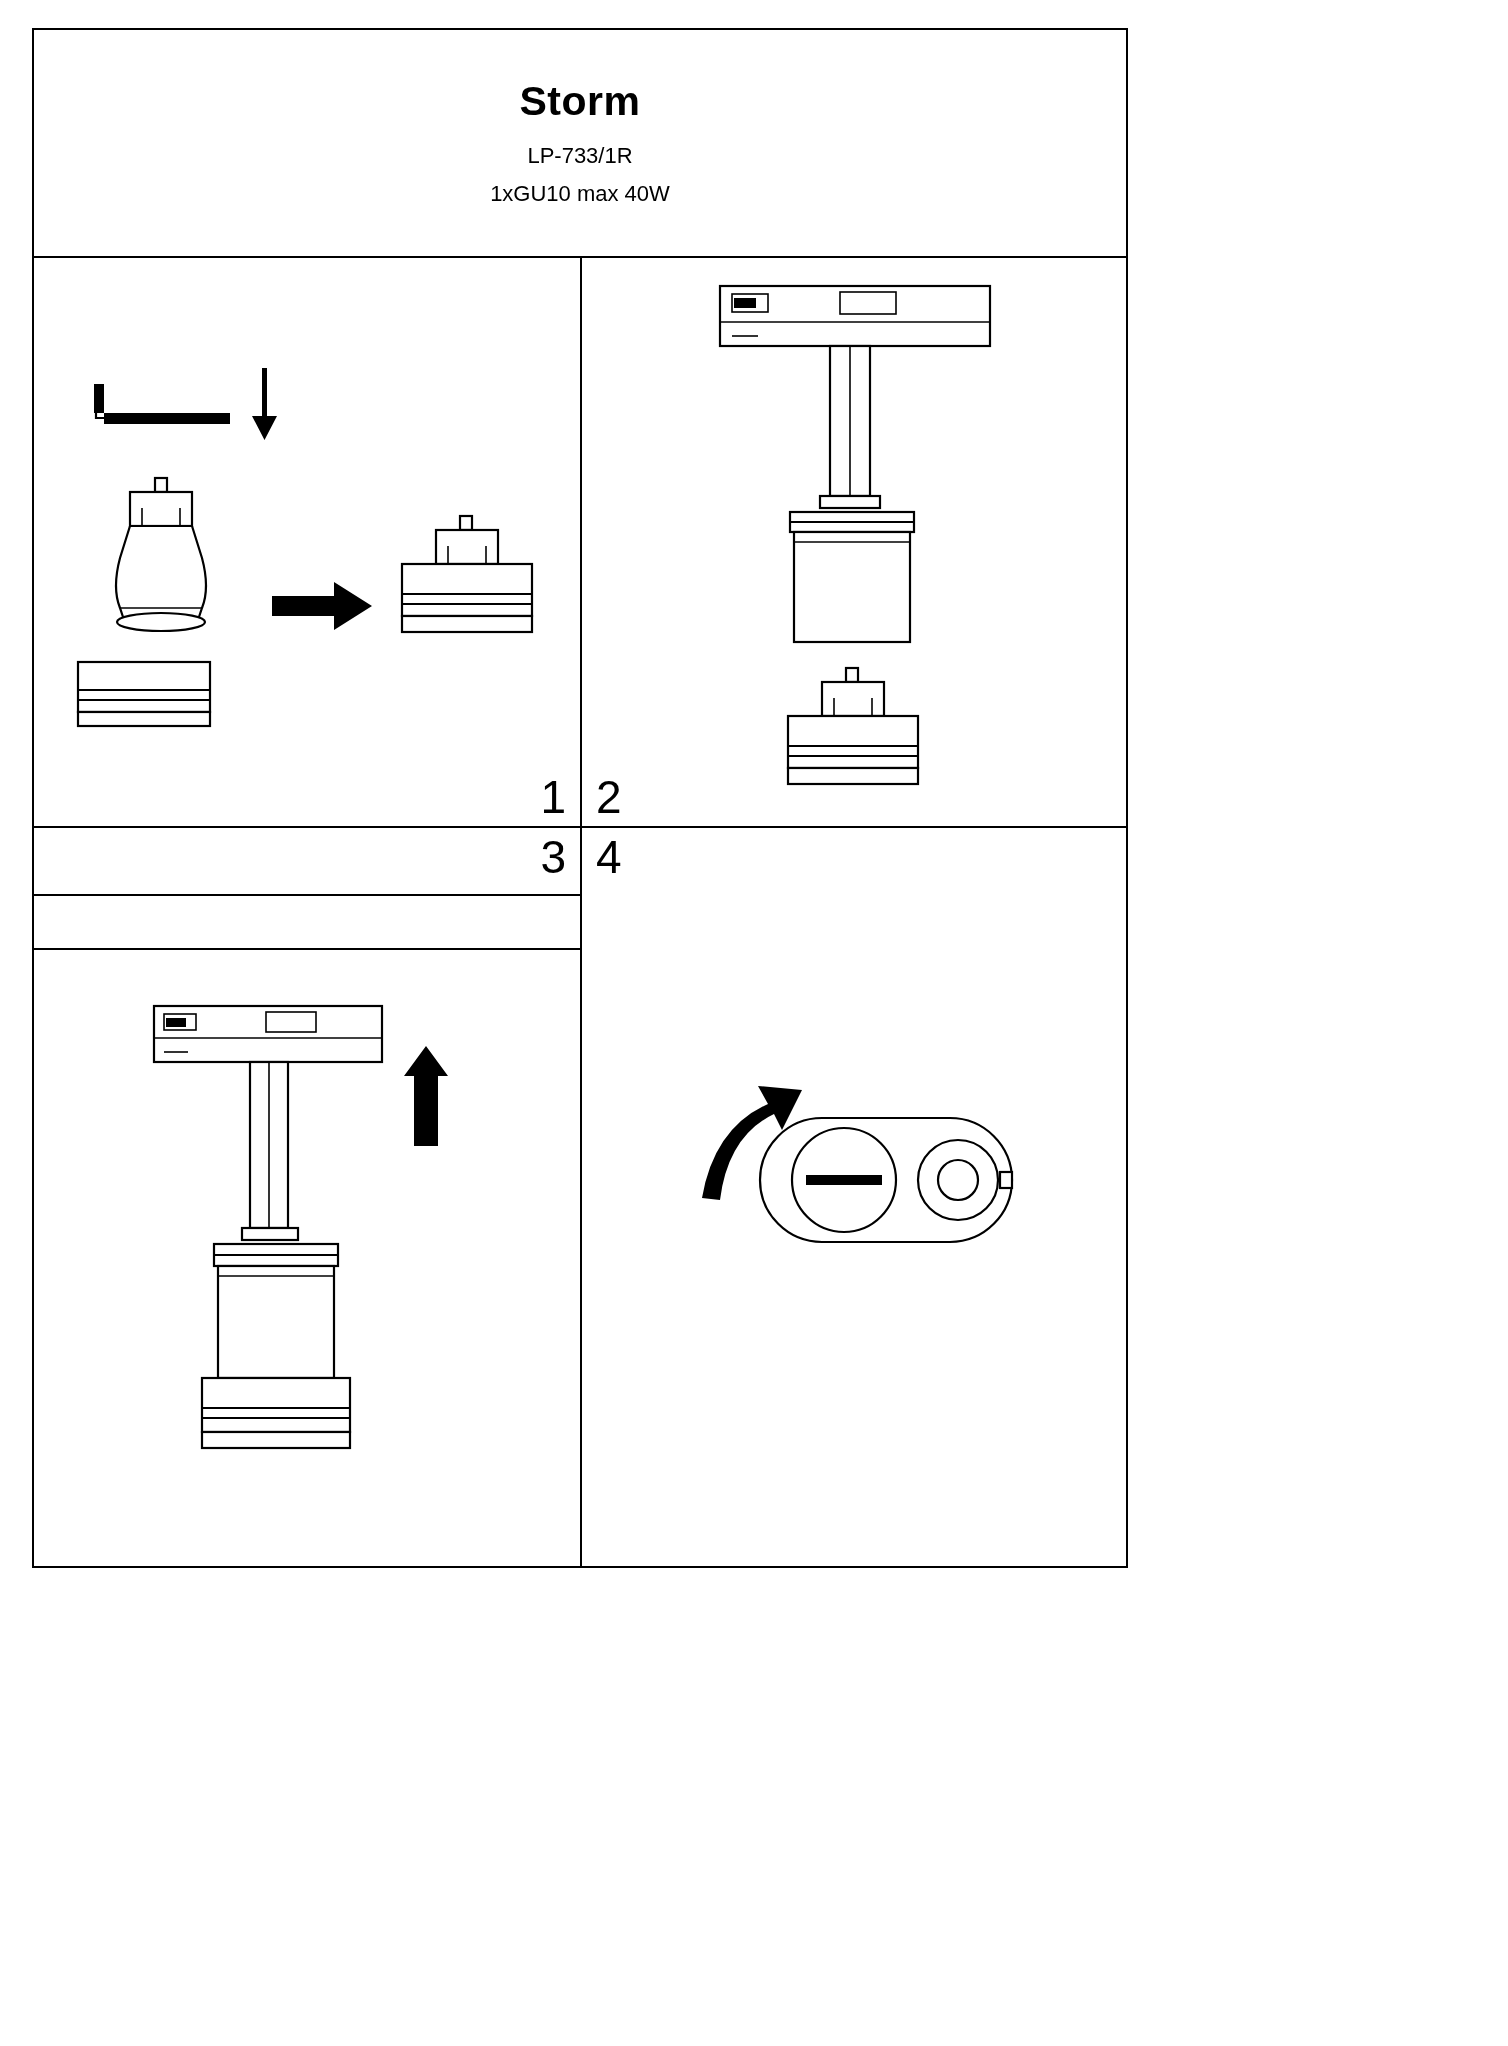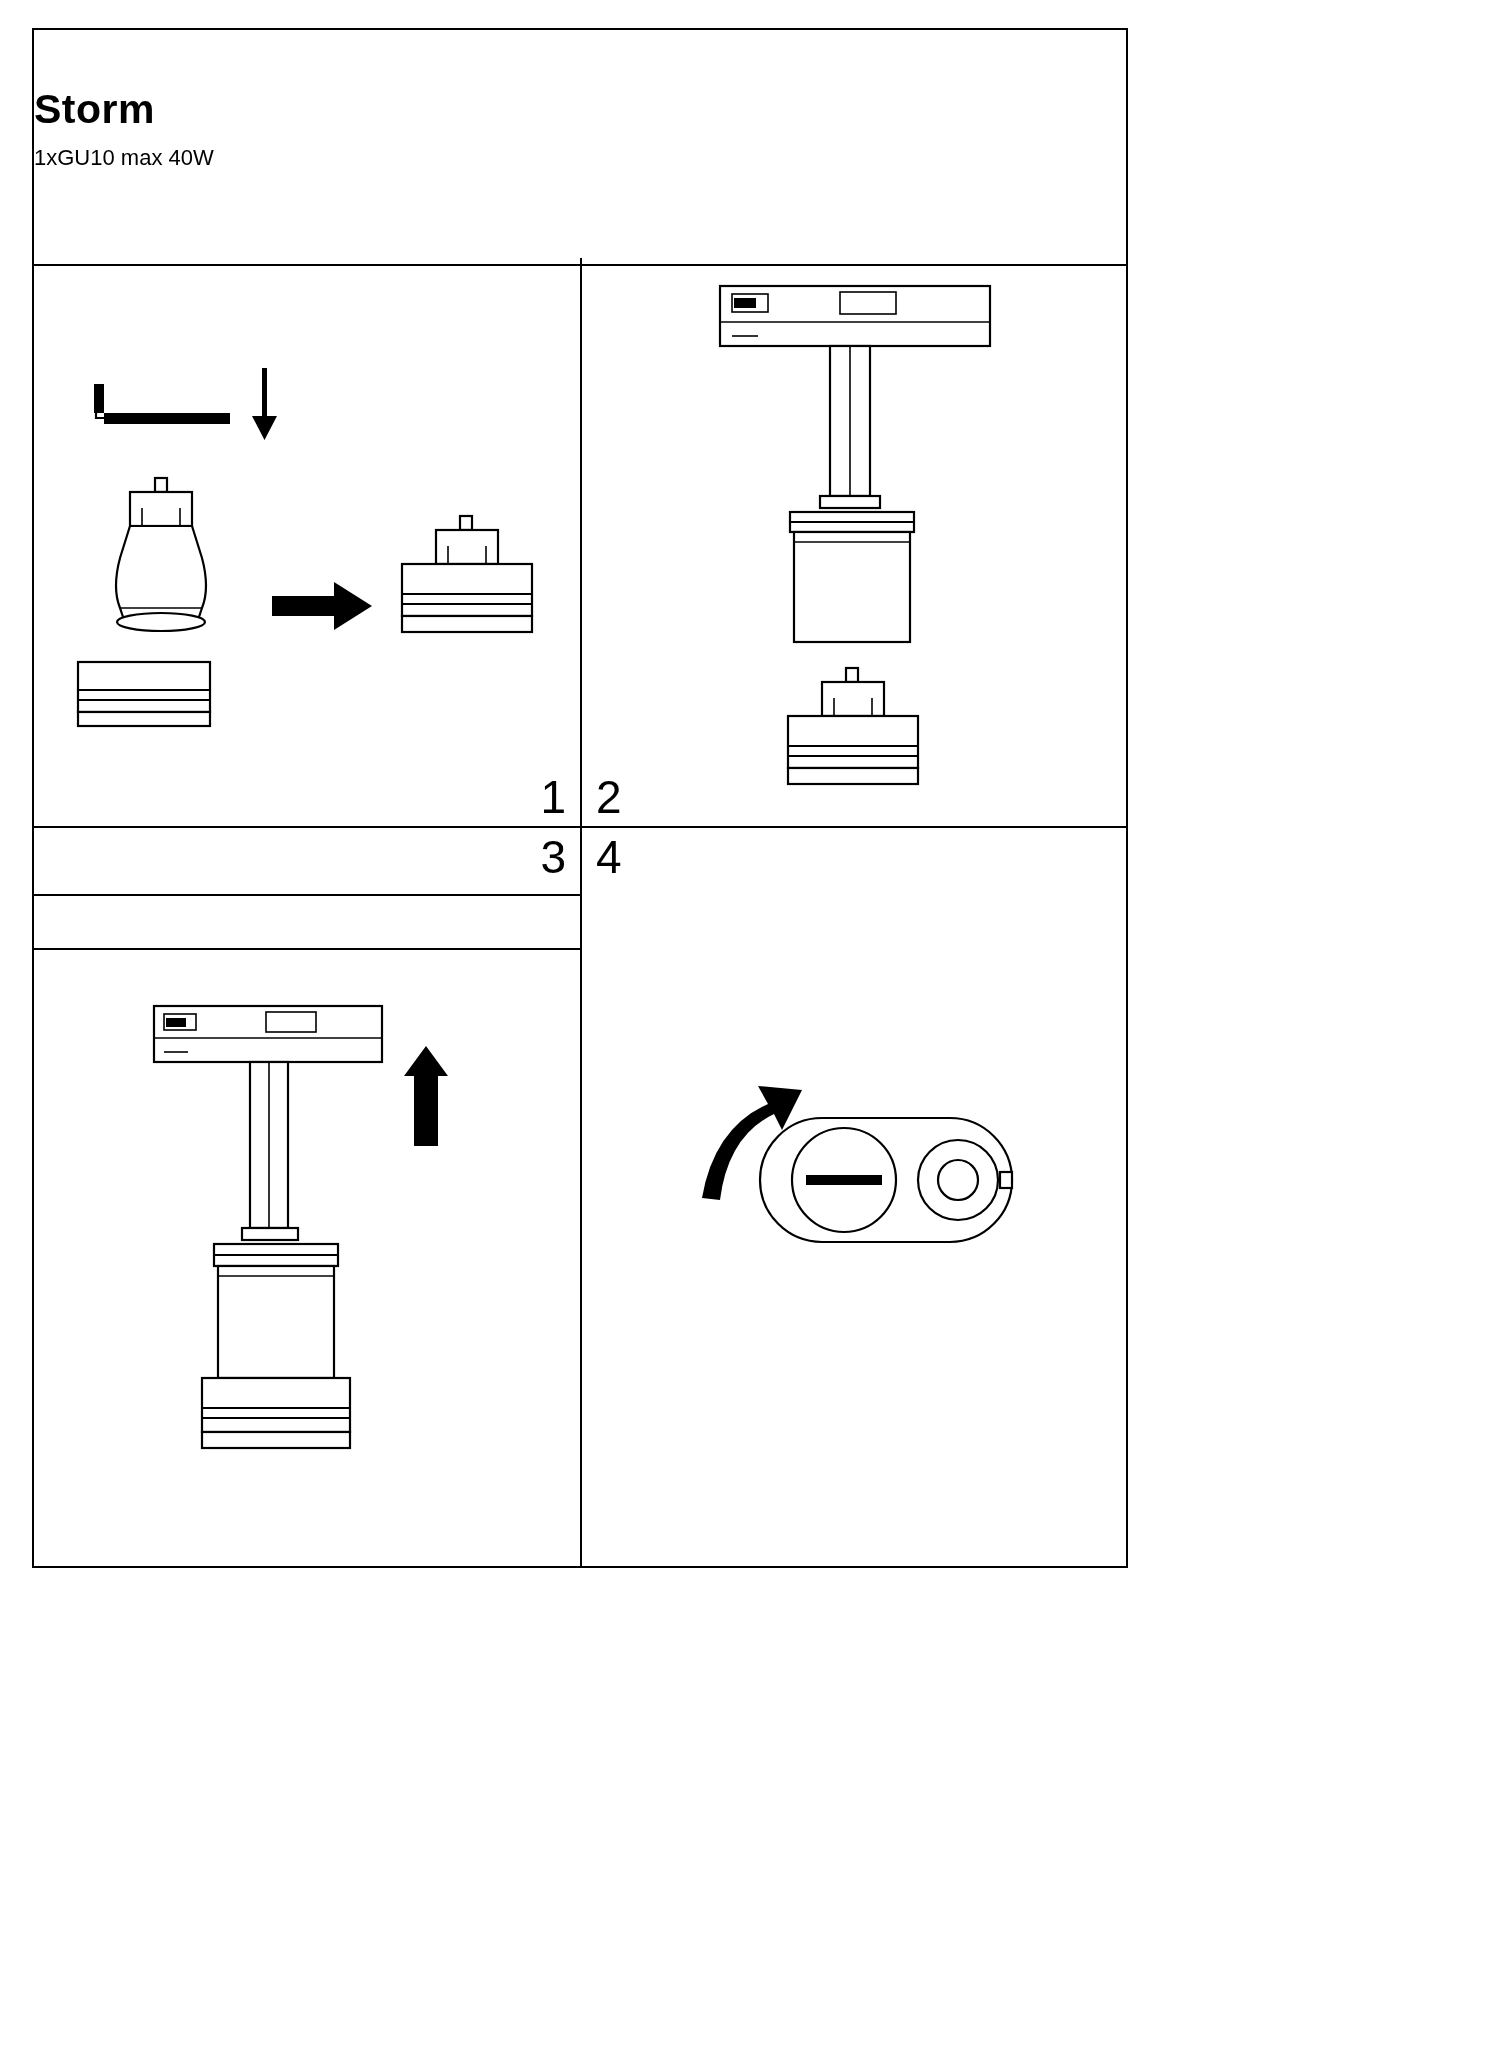--- a/index.html
+++ b/index.html
@@ -22,25 +22,26 @@
     top: 28px;
     width: 1096px;
     height: 1540px;
     border: 2px solid #000;
     box-sizing: border-box;
   }
 
   
   .header {
     position: absolute;
-    left: 0; top: 8px;
+    left: 0; top: 0;
     width: 100%;
     height: 228px;
     border-bottom: 2px solid #000;
     box-sizing: border-box;
+    text-align: center;
   }
   .title {
     font-size: 41px;
     font-weight: bold;
     margin-top: 48px;
     letter-spacing: 0.5px;
   }
   .subline {
     font-size: 22px;
     margin-top: 12px;
@@ -86,20 +87,21 @@
   .stroke-thin { fill: none; stroke: #000; stroke-width: 1.6; }
   .white { fill: #ffffff; stroke: #000; stroke-width: 2.2; }
 </style>
 </head>
 <body>
 
 <div class="sheet">
 
   <div class="header">
     <div class="title">Storm</div>
+    <div class="subline first">LP-733/1R</div>
     <div class="subline">1xGU10 max 40W</div>
   </div>
 
   <div class="panel p1">
     <svg width="548" height="570" viewBox="0 0 548 570">
 
       <g>
         <path class="stroke" d="M62 126 L62 160 L196 160"></path>
         <path class="fill-blk" d="M60 155 L196 155 L196 166 L70 166 L70 126 L60 126 Z"></path>
       </g>

